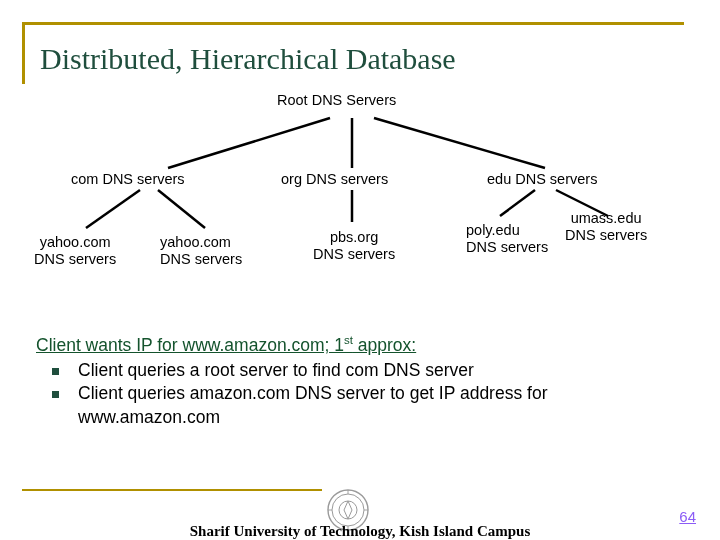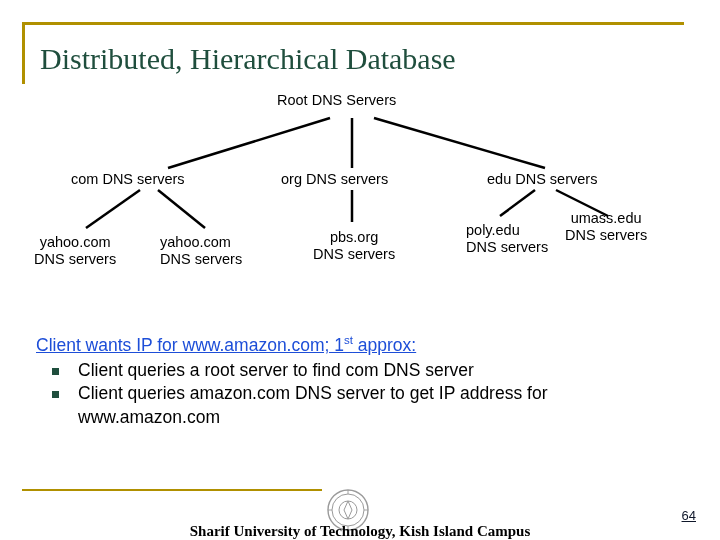--- a/index.html
+++ b/index.html
@@ -90,21 +90,21 @@
 
   
   .body-block {
     position: absolute;
     left: 36px;
     top: 334px;
     width: 650px;
   }
   .lead {
     font-size: 17.5px;
-    color: #1d4ed8;
+    color: #14532d;
     text-decoration: underline;
     margin: 0 0 2px 0;
     line-height: 1.32;
   }
   .lead .sup {
     font-size: 11.5px;
     vertical-align: super;
     line-height: 0;
   }
   ul.bullets {
@@ -145,22 +145,22 @@
     text-align: center;
     font-family: "Liberation Serif", serif;
     font-weight: bold;
     font-size: 15px;
     color: #000000;
   }
   .page-number {
     position: absolute;
     right: 24px;
     top: 508px;
-    font-size: 13px;
-    color: #0f172a;
+    font-size: 15px;
+    color: #8b5cf6;
     text-decoration: underline;
   }
 </style>
 </head>
 <body>
 
 <div class="slide">
 
   <div class="gold-top"></div>
   <div class="gold-left"></div>

